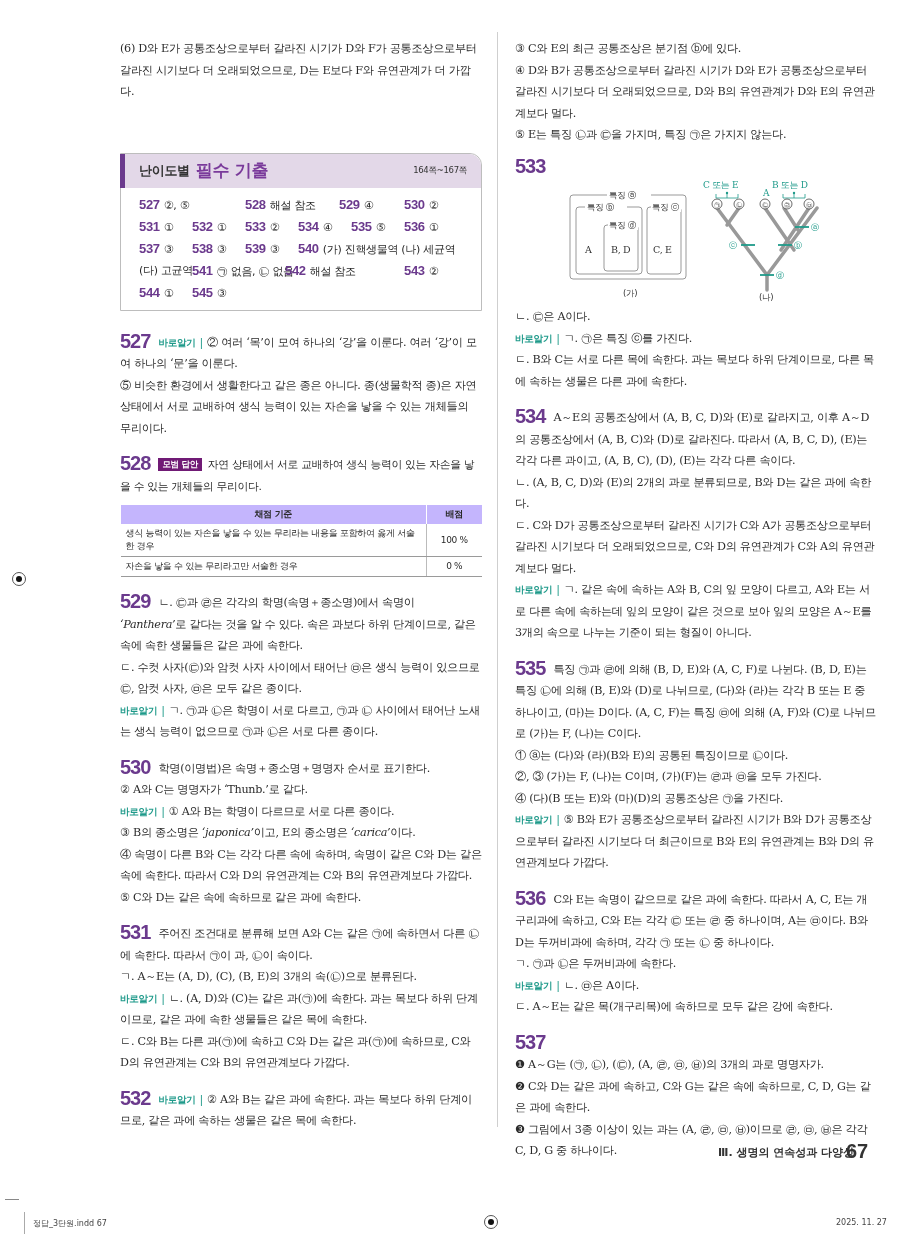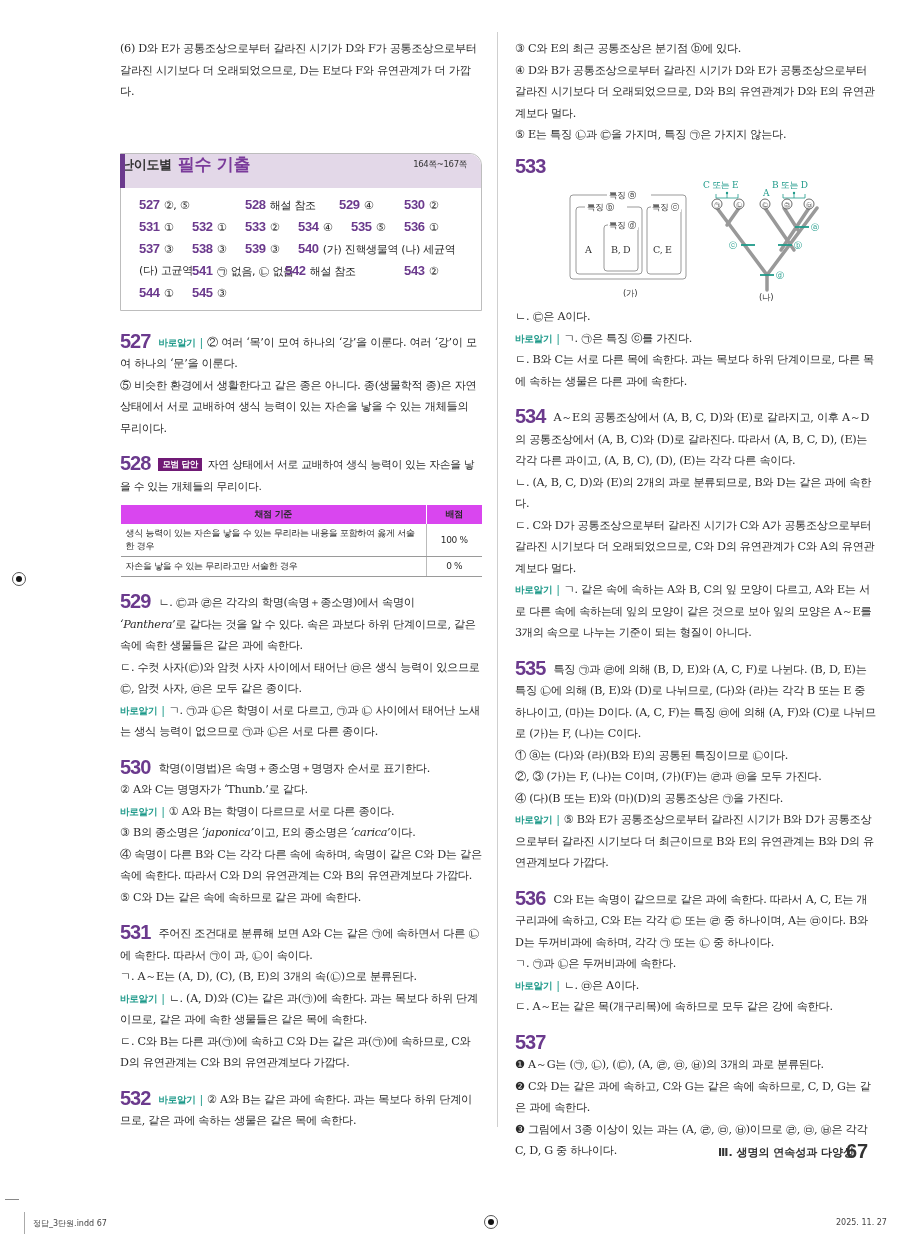--- a/index.html
+++ b/index.html
@@ -15,33 +15,33 @@
   p { margin: 0; }
   .block { margin-bottom: 14px; }
   .qnum { font-family: "Liberation Sans", "DejaVu Sans", sans-serif; font-weight: bold; font-size: 20px; color: #6b3a8d; letter-spacing: -1px; margin-right: 8px; vertical-align: -2px; }
   .baro { font-family: "DejaVu Sans", sans-serif; font-weight: bold; font-size: 9.6px; color: #1f9a8a; margin-right: 4px; }
   .bar { color: #1f9a8a; margin-right: 4px; }
   .tag { display: inline-block; background: #701a75; color: #fff; font-family: "DejaVu Sans", sans-serif; font-size: 8.5px; font-weight: bold; padding: 0 4px; line-height: 13px; margin-right: 6px; vertical-align: 1px; }
   .ital { font-style: italic; }
 
   
   .keybox { position: relative; margin-top: 50px; margin-bottom: 20px; border: 1px solid #bdbdbd; border-radius: 0 12px 0 0; }
-  .keyhead { height: 34px; background: #e3d8e8; border-radius: 0 12px 0 0; position: relative; display: flex; }
+  .keyhead { height: 34px; background: #e3d8e8; border-radius: 0 12px 0 0; position: relative; display: flex; align-items: center; padding-left: 18px; }
   .keyhead .accent { position: absolute; left: -1px; top: 0; width: 5px; height: 34px; background: #6b3a8d; }
   .keyhead .k1 { font-family: "DejaVu Sans", sans-serif; font-weight: bold; font-size: 13px; color: #333; margin-right: 6px; }
   .keyhead .k2 { font-family: "DejaVu Sans", sans-serif; font-weight: bold; font-size: 17px; color: #7a3a9a; }
   .keyhead .pages { position: absolute; right: 14px; font-family: "DejaVu Sans", sans-serif; font-size: 8.5px; color: #333; }
   .keygrid { padding: 6px 10px 6px 18px; font-family: "DejaVu Sans", sans-serif; font-size: 11px; line-height: 22px; }
   .keyrow { display: flex; white-space: nowrap; }
   .kc { display: inline-block; }
   .kn { color: #6b3a8d; font-weight: bold; font-size: 13px; font-family: "Liberation Sans", sans-serif; margin-right: 4px; }
 
   
   .score { width: 100%; border-collapse: collapse; font-family: "DejaVu Sans", sans-serif; font-size: 9px; line-height: 13px; margin-top: 8px; margin-bottom: 14px; }
-  .score th { background: #d946ef; font-weight: bold; padding: 3px; border-left: 1px solid #fff; }
+  .score th { background: #c4b5fd; font-weight: bold; padding: 3px; border-left: 1px solid #fff; }
   .score td { padding: 3px 5px; border-bottom: 1px solid #9a9a9a; }
   .score td.pt { text-align: center; border-left: 1px solid #bbb; width: 56px; }
 
   
   .diag { position: relative; height: 120px; margin-top: 2px; margin-bottom: 6px; }
   .sans { font-family: "DejaVu Sans", sans-serif; }
 
   .footer-sec { position: absolute; top: 1145px; left: 718px; font-family: "DejaVu Sans", sans-serif; font-size: 11px; font-weight: bold; color: #333; }
   .footer-pg { position: absolute; top: 1140px; left: 846px; font-family: Liberation Sans, sans-serif; font-size: 20px; font-weight: bold; color: #333; }
   .slug-file { position: absolute; top: 1218px; left: 33px; font-family: "DejaVu Sans", sans-serif; font-size: 8px; color: #444; }
@@ -254,21 +254,21 @@
 
   <div class="block">
     <p><span class="qnum">536</span><span>C와 E는 속명이 같으므로 같은 과에 속한다. 따라서 A, C, E는 개구리과에 속하고, C와 E는 각각 ㉢ 또는 ㉣ 중 하나이며, A는 ㉤이다. B와 D는 두꺼비과에 속하며, 각각 ㉠ 또는 ㉡ 중 하나이다.</span></p>
     <p>ㄱ. ㉠과 ㉡은 두꺼비과에 속한다.</p>
     <p><span class="baro">바로알기</span><span class="bar">|</span><span>ㄴ. ㉤은 A이다.</span></p>
     <p>ㄷ. A～E는 같은 목(개구리목)에 속하므로 모두 같은 강에 속한다.</p>
   </div>
 
   <div class="block">
     <p><span class="qnum">537</span></p>
-    <p>❶ A～G는 (㉠, ㉡), (㉢), (A, ㉣, ㉤, ㉥)의 3개의 과로 분류된다.</p>
+    <p>❶ A～G는 (㉠, ㉡), (㉢), (A, ㉣, ㉤, ㉥)의 3개의 과로 명명자가.</p>
     <p>❷ C와 D는 같은 과에 속하고, C와 G는 같은 속에 속하므로, C, D, G는 같은 과에 속한다.</p>
     <p>❸ 그림에서 3종 이상이 있는 과는 (A, ㉣, ㉤, ㉥)이므로 ㉣, ㉤, ㉥은 각각 C, D, G 중 하나이다.</p>
   </div>
 </div>
 
 <div class="footer-sec">Ⅲ. 생명의 연속성과 다양성</div>
 <div class="footer-pg">67</div>
 <div class="slug-dash"></div>
 <div class="slug-line"></div>
 <div class="slug-file">정답_3단원.indd   67</div>

